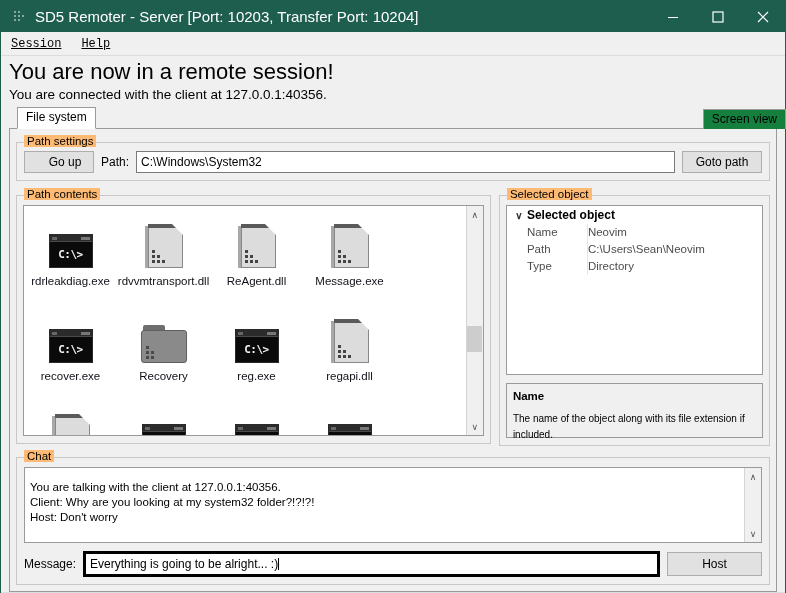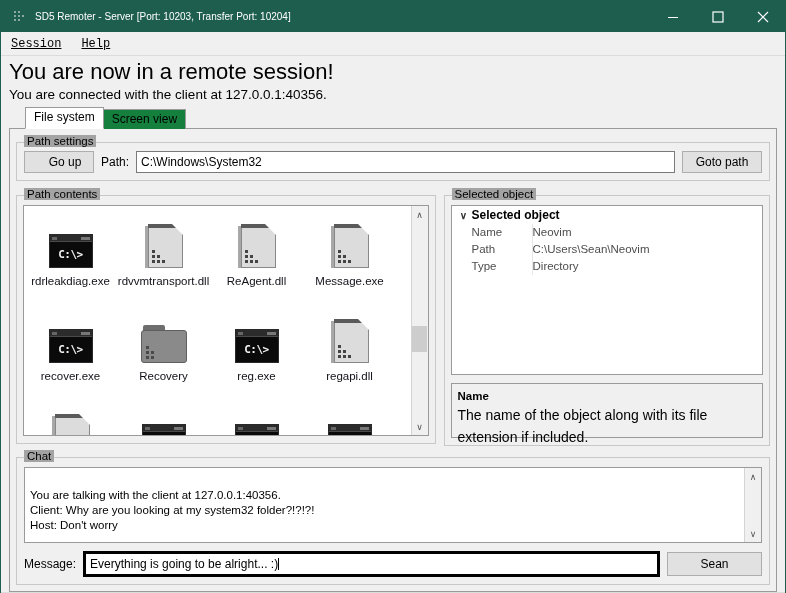--- a/index.html
+++ b/index.html
@@ -11,45 +11,45 @@
     background:#f0f0f0;
     color:#000;
     overflow:hidden;
   }
   .window { width:786px; height:593px; display:flex; flex-direction:column; background:#f0f0f0; border:1px solid #1e5e4f; }
 
   
   .titlebar { height:31px; background:#1e5e4f; display:flex; align-items:center; flex:0 0 auto; }
   .title-icon { width:22px; margin-left:8px; display:flex; align-items:center; justify-content:center; }
   .title-icon svg { display:block; }
-  .title-text { color:#fff; font-size:10px; margin-left:4px; white-space:nowrap; }
+  .title-text { color:#fff; font-size:15px; margin-left:4px; white-space:nowrap; }
   .title-spacer { flex:1 1 auto; }
   .winbtn { width:45px; height:31px; display:flex; align-items:center; justify-content:center; color:#fff; }
   .winbtn svg { display:block; }
 
   
   .menubar { height:24px; background:#f0f0f0; display:flex; align-items:center; border-bottom:1px solid #dcdcdc; flex:0 0 auto;font-family:Liberation Mono, monospace; }
   .menuitem { padding:3px 10px; font-size:12px; color:#000; }
   .menuitem span.u { text-decoration:underline; }
 
   
   .header { padding:3px 8px 0 8px; flex:0 0 auto; }
   .head1 { font-size:22px; line-height:26px; color:#000; }
   .head2 { font-size:13.5px; line-height:18px; color:#000; margin-top:1px; }
 
   
-  .tabstrip { display:flex; align-items:flex-end; margin:4px 0 0 24px; height:21px; position:relative; z-index:2; }
+  .tabstrip { display:flex; align-items:flex-end; margin:4px 0 0 16px; height:21px; position:relative; z-index:2;justify-content:space-between; }
   .tab { border:1px solid #9a9a9a; border-bottom:none; padding:2px 8px 3px 8px; font-size:12px; background:#15803d; margin-right:-1px; }
   .tab.active { background:#fff; border-bottom:1px solid #fff; position:relative; z-index:3; padding-bottom:4px; }
 
   .tabpanel { margin:0 8px 0 8px; border:1px solid #9a9a9a; background:#f0f0f0; flex:1 1 auto; display:flex; flex-direction:column; padding:6px 6px 6px 6px; margin-top:-1px; position:relative; }
 
   
   .group { border:1px solid #c8c8c8; position:relative; margin-top:7px; padding:8px 7px 7px 7px; }
-  .group > .legend { position:absolute; top:-8px; left:7px; background:#a3a3a3; padding:0 3px; font-size:11.5px; color:#000; }
+  .group > .legend { position:absolute; top:-8px; left:7px; background:#fdba74; padding:0 3px; font-size:11.5px; color:#000; }
 
   
   .pathrow { display:flex; align-items:center; gap:7px; }
   .btn { border:1px solid #adadad; background:#e1e1e1; font-size:12px; padding:3px 0; text-align:center; color:#000; font-family:"Liberation Sans", sans-serif; }
   .btn.goup { width:70px;padding-left:12px; }
   .btn.goto { width:80px; }
   .btn.send { width:95px; padding:4px 0; }
   .lbl { font-size:12px; white-space:nowrap; }
   .txt { border:1px solid #7a7a7a; background:#fff; font-size:12px; padding:3px 4px; color:#000; flex:1 1 auto; min-width:0; }
 
@@ -95,25 +95,25 @@
   .propbox { border:1px solid #9a9a9a; background:#fff; height:170px; overflow:hidden; }
   .prop-group { display:flex; align-items:center; padding:2px 0 2px 4px; font-weight:bold; font-size:12px; }
   .prop-group .chev { width:16px; text-align:center; font-size:10px; color:#333; }
   .prop-row { display:flex; font-size:11.5px; line-height:17px; color:#4d4d4d; }
   .prop-row .k { width:80px; padding-left:20px; }
   .prop-row .v { flex:1 1 auto; white-space:nowrap; overflow:hidden; }
   .prop-sep { border-left:1px solid #e6e6e6; }
 
   .descbox { border:1px solid #9a9a9a; background:#f0f0f0; height:55px; margin-top:8px; padding:5px 6px; }
   .descbox .dt { font-weight:bold; font-size:11.5px; line-height:14px; }
-  .descbox .dd { font-size:14px; line-height:22px; margin-top:1px; }
+  .descbox .dd { font-size:10px; line-height:16px; margin-top:8px; }
 
   
   .chatbox { border:1px solid #9a9a9a; background:#fff; height:76px; display:flex; overflow:hidden; }
-  .chatlog { flex:1 1 auto; padding:20px 5px; font-size:11.5px; line-height:15px; color:#000; overflow:hidden; }
+  .chatlog { flex:1 1 auto; padding:12px 5px; font-size:11.5px; line-height:15px; color:#000; overflow:hidden; }
   .msgrow { display:flex; align-items:center; gap:7px; margin-top:8px; }
   .txt.focused { border:3px solid #000000; }
   .caret { display:inline-block; width:1px; height:12px; background:#000; vertical-align:-2px; }
 
   
   .statusbar { height:24px; background:#f0f0f0; border-top:1px solid #dcdcdc; display:flex; align-items:center; padding:0 6px; font-size:12px; flex:0 0 auto; }
 </style>
 </head>
 <body>
 
@@ -394,21 +394,21 @@
         <div class="vscroll">
           <div class="arrow">∧</div>
           <div class="track"></div>
           <div class="arrow">∨</div>
         </div>
       </div>
 
       <div class="msgrow">
         <div class="lbl">Message:</div>
         <div class="txt focused"><span>Everything is going to be alright... :)</span><span class="caret"></span></div>
-        <div class="btn send">Sean</div>
+        <div class="btn send">Host</div>
       </div>
     </div>
 
   </div>
 
   <div class="statusbar">
     
     
   </div>
 

